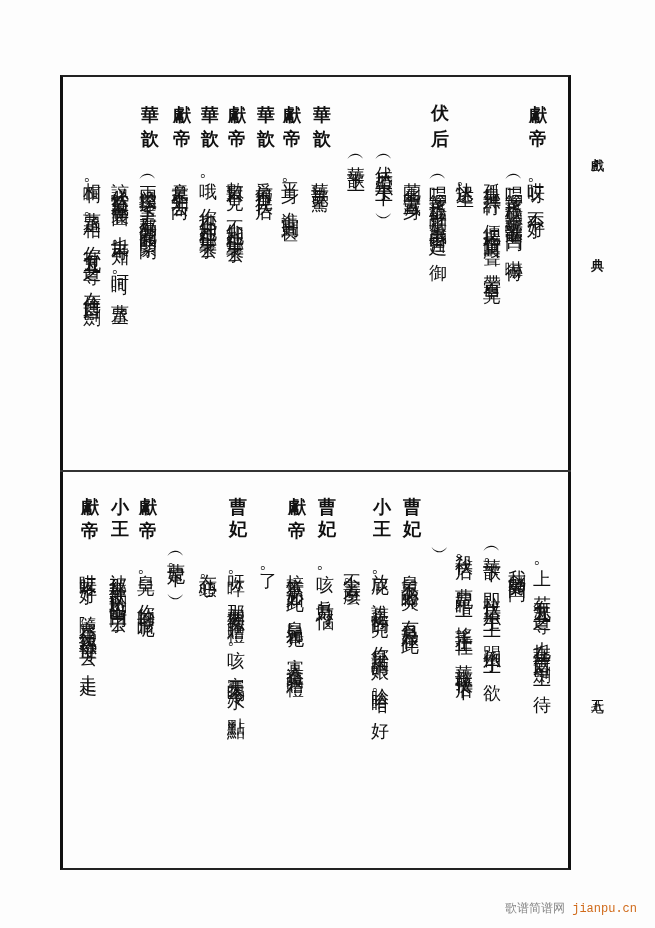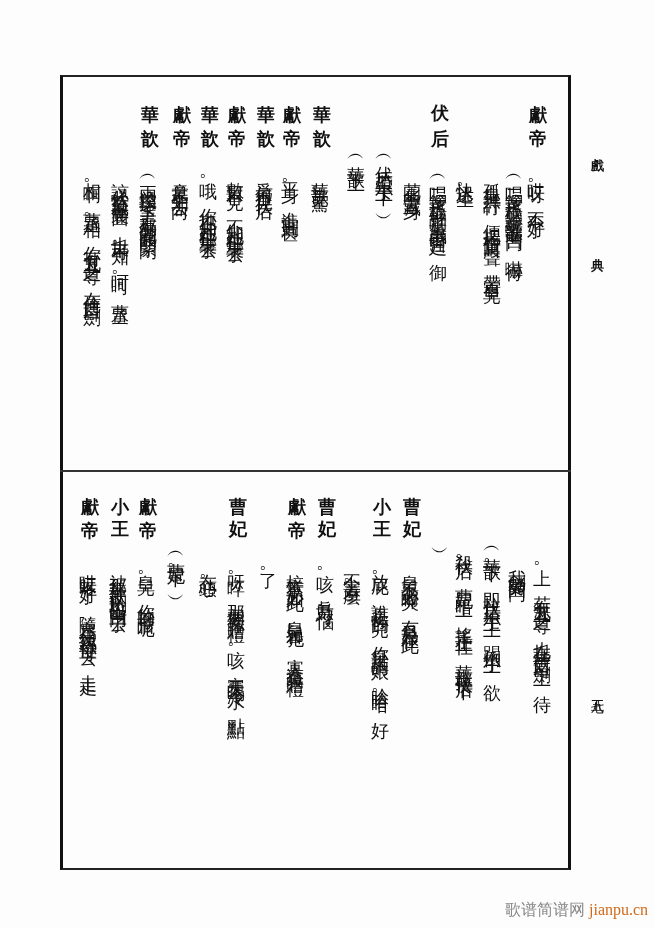--- a/index.html
+++ b/index.html
@@ -5,21 +5,21 @@
   html,body{margin:0;padding:0;}
   body{width:655px;height:928px;background:#fdfdfd;position:relative;overflow:hidden;
        font-family:"DejaVu Serif","Liberation Serif",serif;color:#111;}
   .frame{position:absolute;left:60px;top:75px;width:511px;height:795px;
          border-left:3px solid #111;border-right:3px solid #111;border-top:2px solid #222;border-bottom:2px solid #222;box-sizing:border-box;}
   .divider{position:absolute;left:60px;top:470px;width:511px;height:2px;background:#333;}
   .col{position:absolute;writing-mode:vertical-rl;font-size:18px;line-height:20px;letter-spacing:4px;white-space:nowrap;}
   .spk{position:absolute;writing-mode:vertical-rl;font-size:18px;letter-spacing:24px;font-weight:bold;white-space:nowrap;}
   .hdr{position:absolute;writing-mode:vertical-rl;font-size:13px;font-weight:bold;}
   .pg{position:absolute;writing-mode:vertical-rl;font-size:13px;}
-  .wm{position:absolute;left:505px;top:900px;font-size:16px;color:#888;font-family:Liberation Serif, serif;}
+  .wm{position:absolute;left:505px;top:900px;font-size:12px;color:#888;font-family:Liberation Mono, monospace;}
   .wm span{color:#d06a1a;}
 </style>
 </head>
 <body>
 
 <div class="frame"></div>
 <div class="divider"></div>
 
 <div class="hdr" style="left:588px;top:148px;">戲</div>
 <div class="hdr" style="left:588px;top:248px;">典</div>

